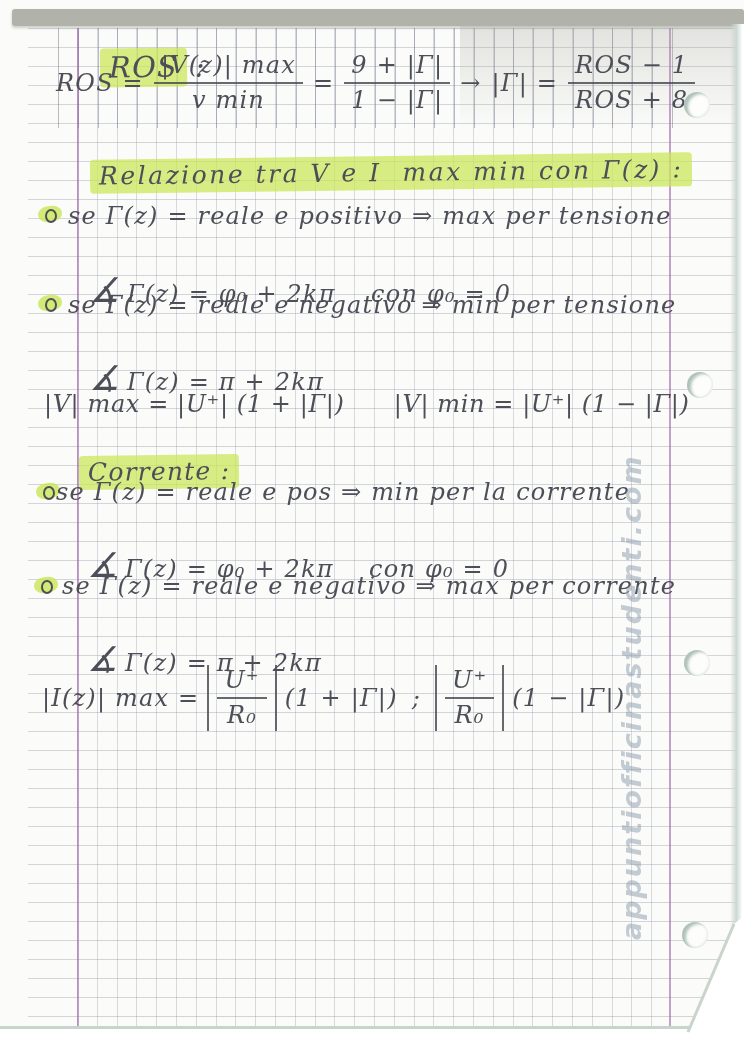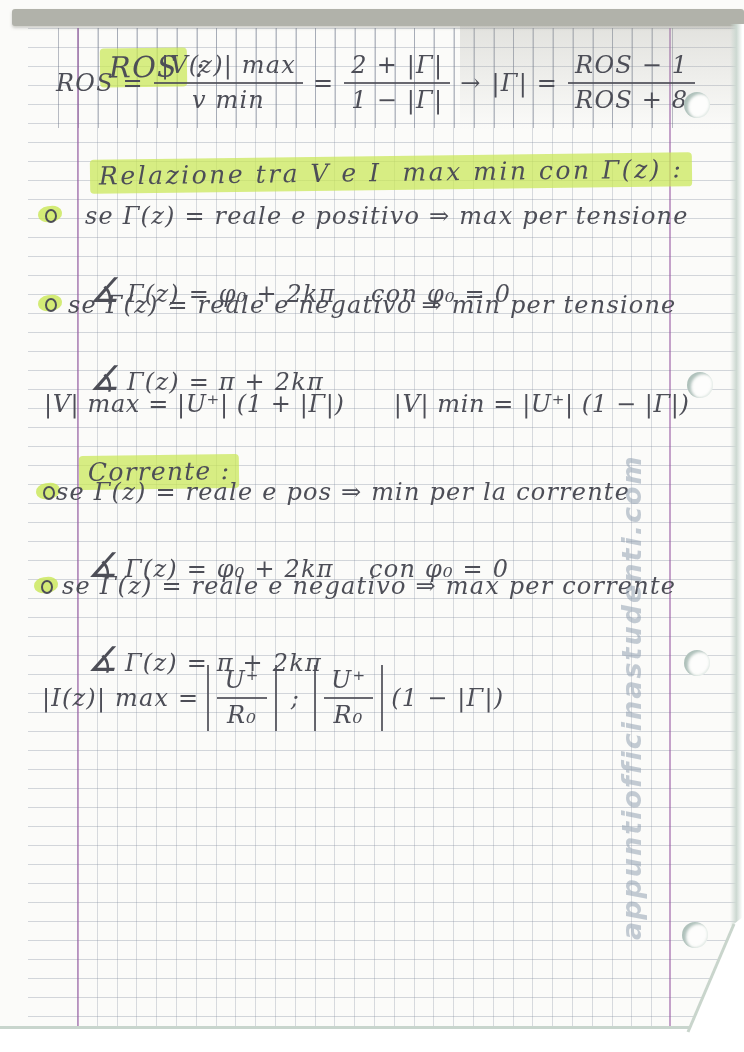--- a/index.html
+++ b/index.html
@@ -110,39 +110,39 @@
   </div>
 
   <div class="hw flexline" style="left:56px; top:52px; height:62px;">
     <span>ROS =</span>
     <span class="frac">
       <span class="num">|V(z)| max</span>
       <span class="den">v min</span>
     </span>
     <span>=</span>
     <span class="frac">
-      <span class="num">2 + |Γ|</span>
+      <span class="num">9 + |Γ|</span>
       <span class="den">1 − |Γ|</span>
     </span>
     <span>→</span>
     <span>|Γ| =</span>
     <span class="frac">
       <span class="num">ROS − 1</span>
       <span class="den">ROS + 8</span>
     </span>
   </div>
 
   <div class="hw heading-line" style="left:48px; top:127px; letter-spacing:2.5px;">
     <span class="hl">Relazione tra V e I  max min con Γ(z) :</span>
   </div>
 
 
   <div class="bullet-glow" style="left:38px; top:206px;"></div>
   <div class="bullet-dot" style="left:45px; top:209px;"></div>
-  <div class="hw" style="left:68px; top:202px;margin-left:17px;">se Γ(z) = reale e positivo ⇒ max per tensione</div>
+  <div class="hw" style="left:68px; top:202px;">se Γ(z) = reale e positivo ⇒ max per tensione</div>
 
   <div class="hw" style="left:54px; top:242px;">
     <span class="angle-sym">∡</span><span>Γ(z) = φ₀ + 2kπ    con φ₀ = 0</span>
   </div>
 
   <div class="bullet-glow" style="left:38px; top:295px;"></div>
   <div class="bullet-dot" style="left:45px; top:298px;"></div>
   <div class="hw" style="left:68px; top:291px;">se Γ(z) = reale e negativo ⇒ min per tensione</div>
 
   <div class="hw" style="left:54px; top:330px;">
@@ -172,20 +172,21 @@
   </div>
 
   <div class="hw flexline" style="left:42px; top:660px; height:76px; gap:8px;">
     <span>|I(z)| max =</span>
     <span class="bars">
       <span class="frac">
         <span class="num">U⁺</span>
         <span class="den">R₀</span>
       </span>
     </span>
+    <span>(1 + |Γ|)</span>
     <span style="margin:0 6px;">;</span>
     <span class="bars">
       <span class="frac">
         <span class="num">U⁺</span>
         <span class="den">R₀</span>
       </span>
     </span>
     <span>(1 − |Γ|)</span>
   </div>
 

